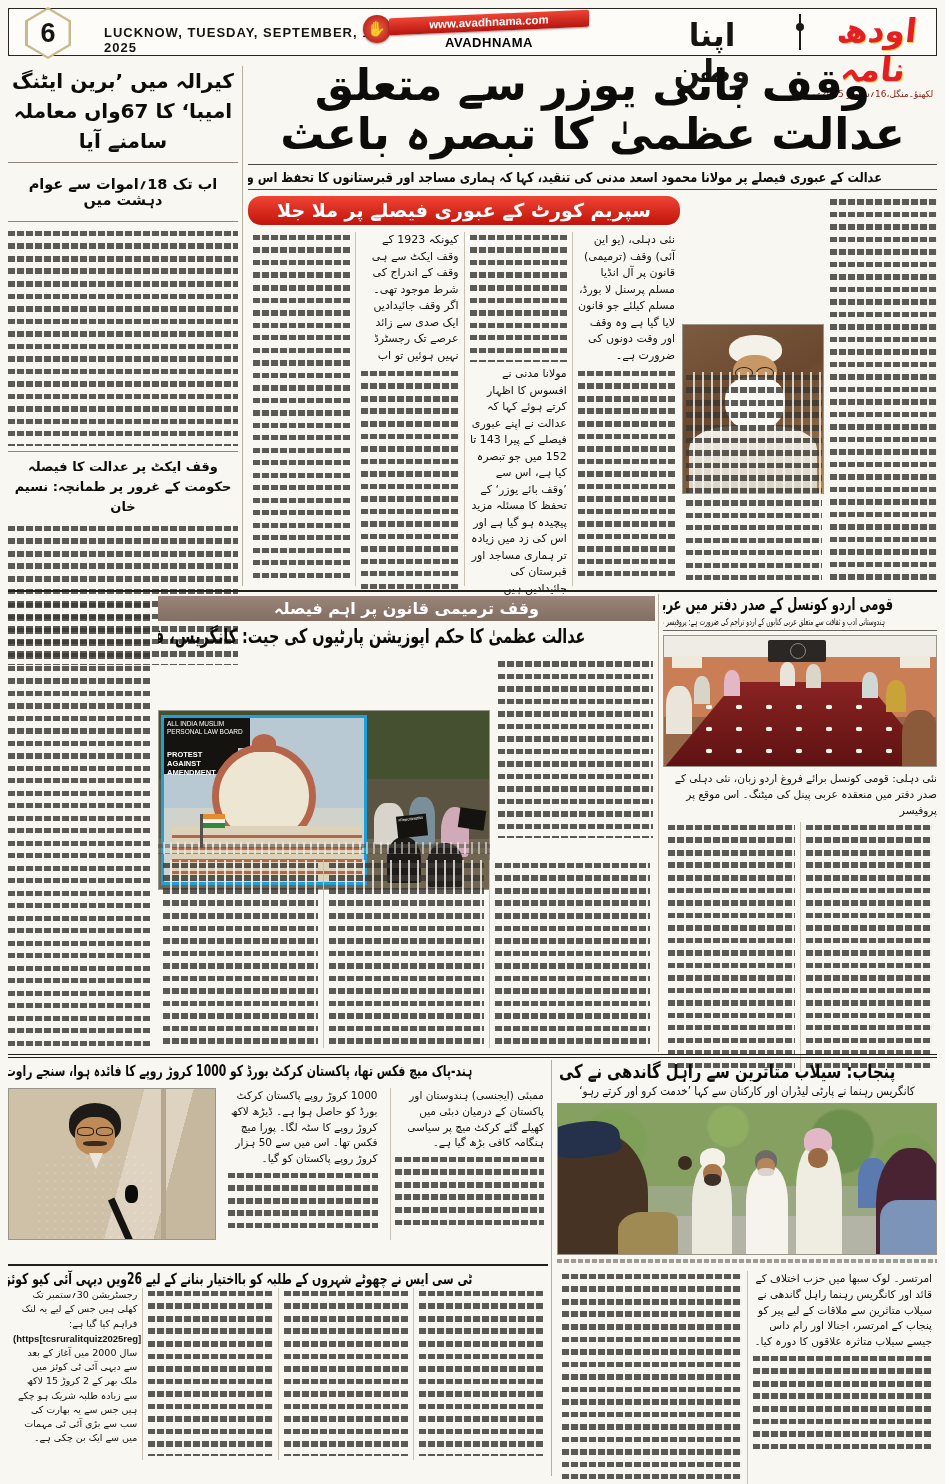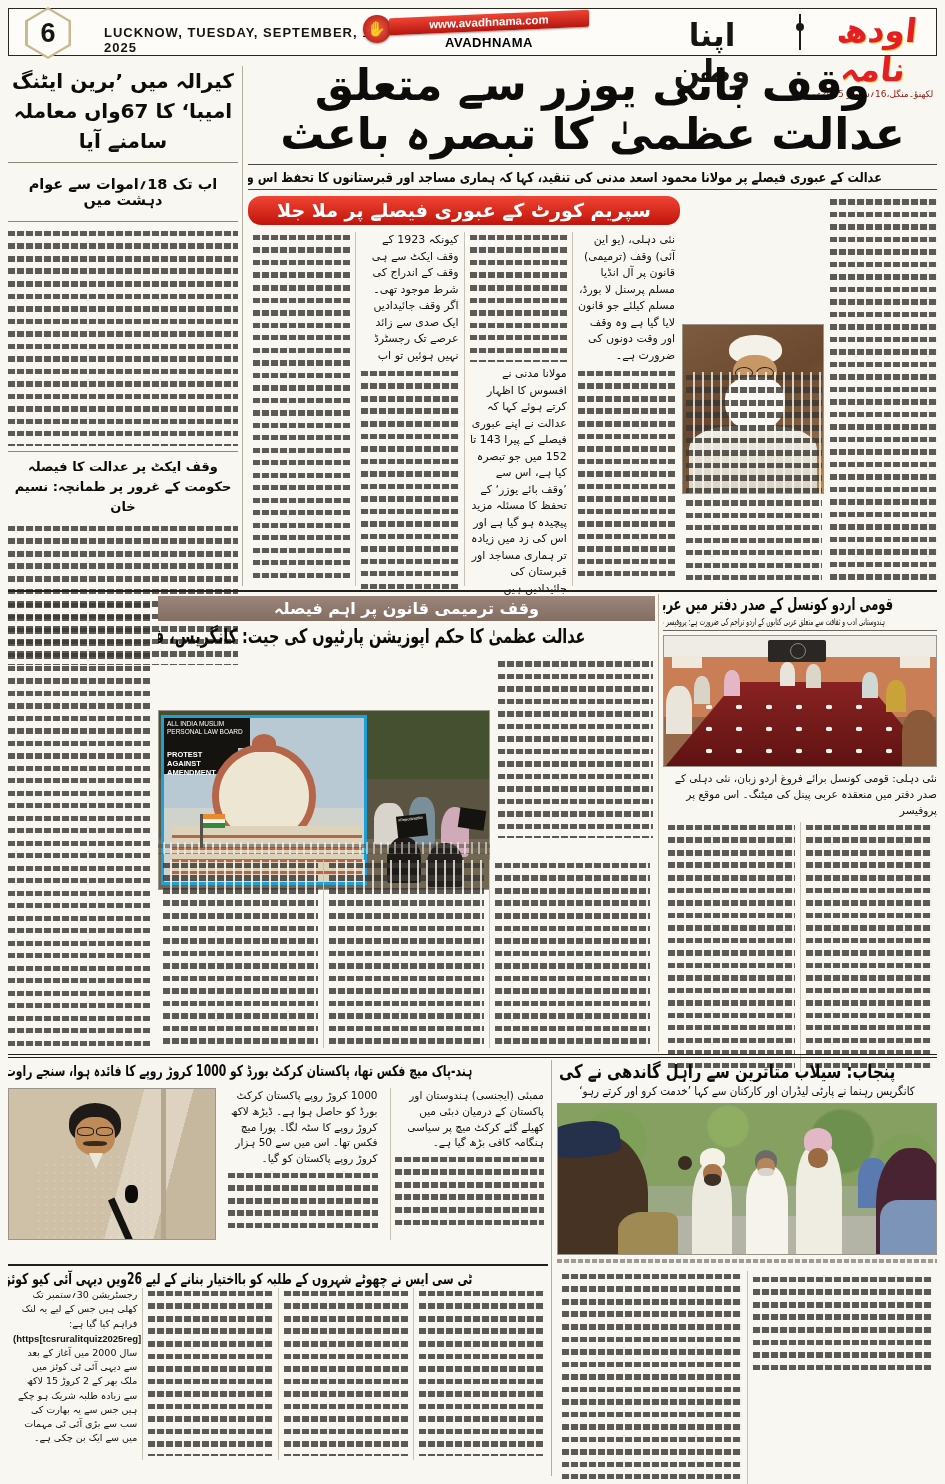--- a/index.html
+++ b/index.html
@@ -306,20 +306,21 @@
       <div class="abs" style="left:250px;top:44px;width:20px;height:20px;background:#9a6b42;border-radius:46%"></div>
       <div class="abs" style="left:-14px;top:28px;width:104px;height:130px;background:#463324;border-radius:48% 48% 0 0"></div>
       <div class="abs" style="left:-16px;top:18px;width:78px;height:36px;background:#25304a;border-radius:50% 50% 20% 60%;transform:rotate(-8deg)"></div>
       <div class="abs" style="left:60px;top:108px;width:60px;height:46px;background:#a08a54;border-radius:40% 20% 0 0"></div>
       <div class="abs" style="left:318px;top:44px;width:66px;height:110px;background:#4a2333;border-radius:50% 40% 0 0"></div>
       <div class="abs" style="left:322px;top:96px;width:60px;height:58px;background:#7c94b8;border-radius:30% 10% 0 0"></div>
     </div>
     <div class="fillc" style="height:10px;margin-top:2px"></div>
     <div class="cols" style="height:232px;margin-top:4px">
       <div class="c">
+        <div class="body-txt urdu" style="font-size:10.5px">امرتسر۔ لوک سبھا میں حزب اختلاف کے قائد اور کانگریس رہنما راہل گاندھی نے سیلاب متاثرین سے ملاقات کے لیے پیر کو پنجاب کے امرتسر، اجنالا اور رام داس جیسے سیلاب متاثرہ علاقوں کا دورہ کیا۔</div>
         <div class="fill" style="height:100px;margin-top:3px"></div>
       </div>
       <div class="c">
           <div class="fill" style="height:226px"></div>
         </div>
     </div>
   </div>
 
 </div>
 

